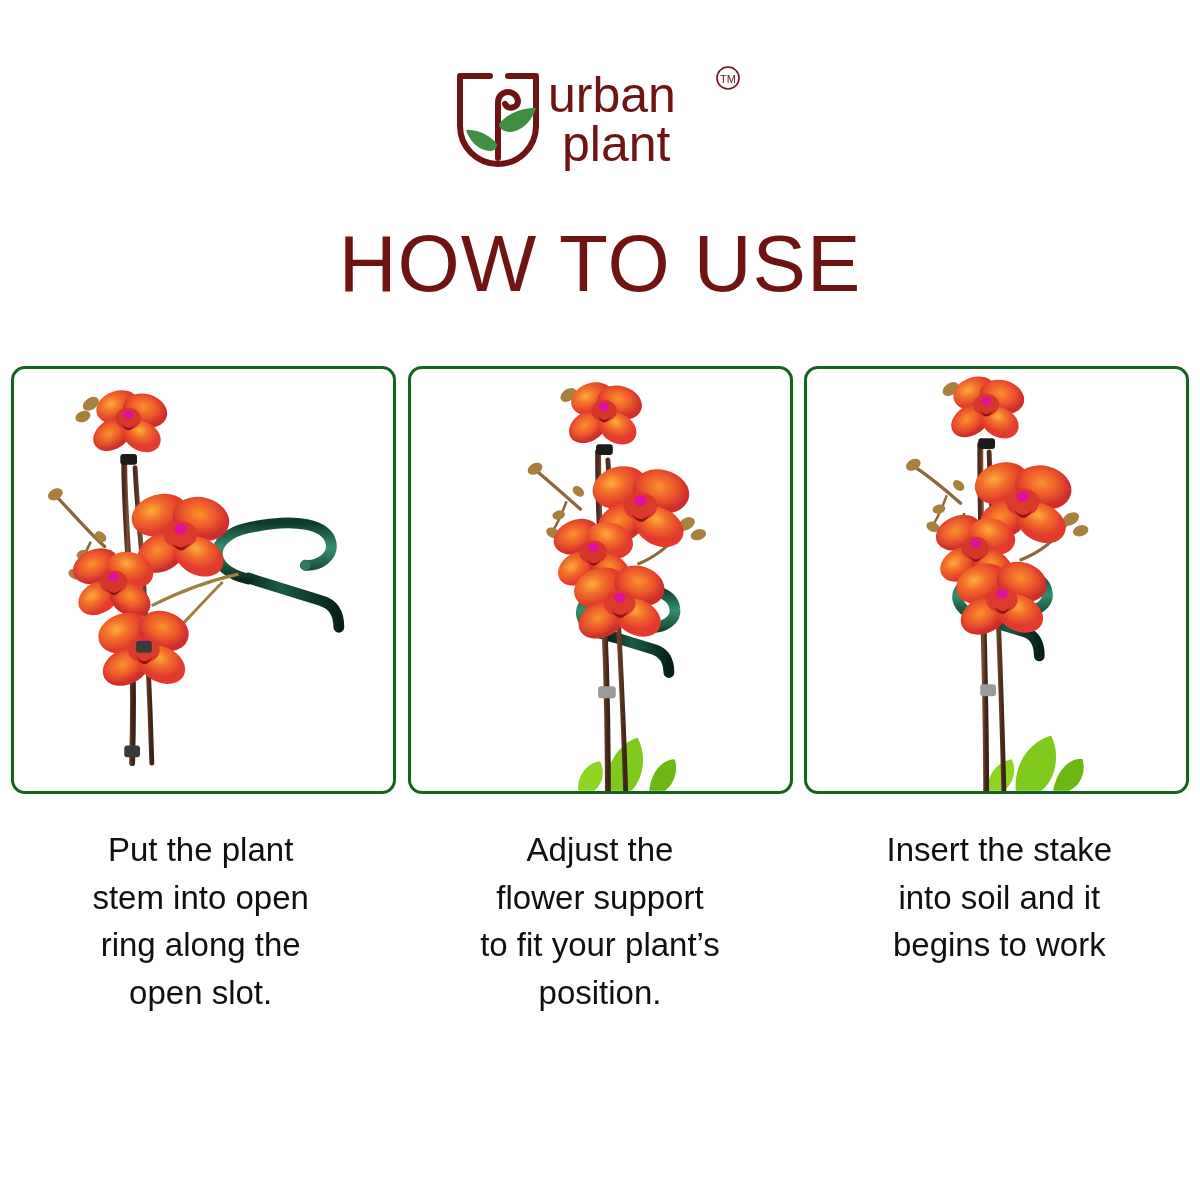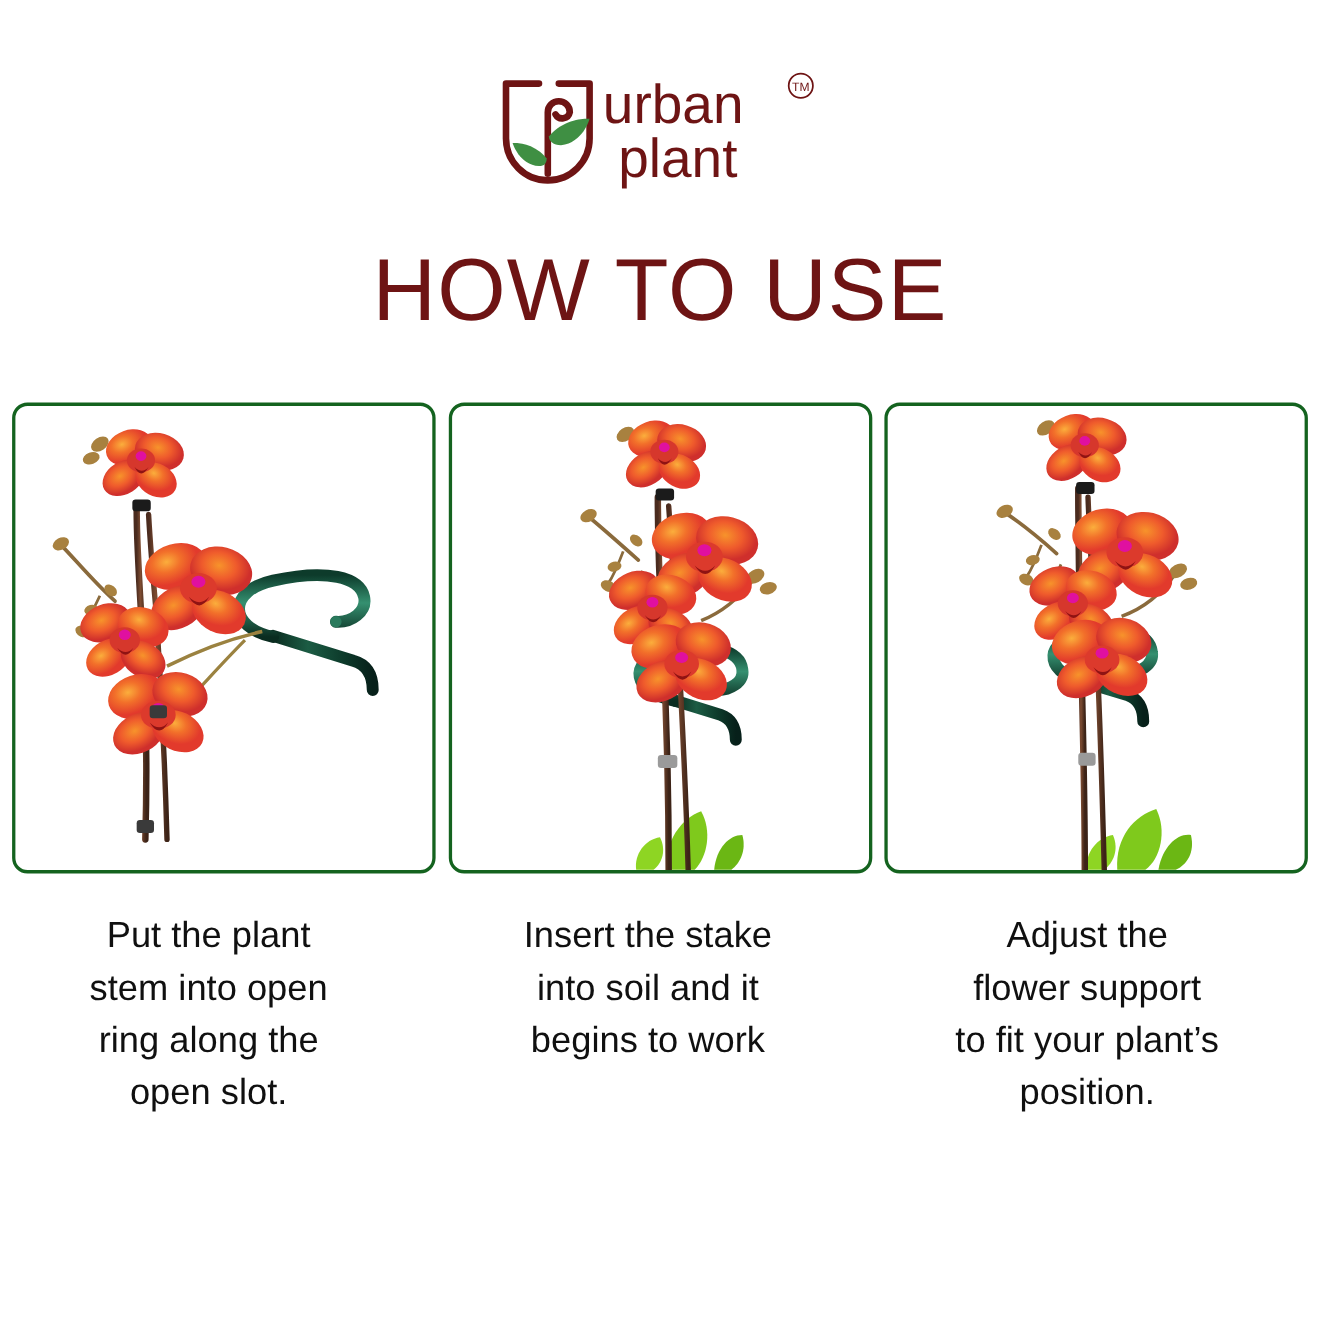--- a/index.html
+++ b/index.html
@@ -38,21 +38,21 @@
     position:relative;
     width:385px; height:428px;
     border:3px solid #14631f;
     border-radius:14px;
     background:#ffffff;
     overflow:hidden;
   }
 
   
   .captions {
-    position:absolute; left:0; top:826px;
+    position:absolute; left:11px; top:826px;
     width:1178px;
     display:flex; justify-content:space-between;gap:20px;
   }
   .caption {
     width:385px;
     text-align:center;
     font-size:33px;
     line-height:1.44;
     color:#101010;
     font-family:"Liberation Sans", sans-serif;
@@ -425,22 +425,22 @@
         </svg>
       </div>
     </div>
   </div>
 
   <div class="captions">
     <div class="caption">Put the plant
 stem into open
 ring along the
 open slot.</div>
-    <div class="caption">Insert the stake
-into soil and it
-begins to work</div>
     <div class="caption">Adjust the
 flower support
 to fit your plant’s
 position.</div>
+    <div class="caption">Insert the stake
+into soil and it
+begins to work</div>
   </div>
 
 </div>
 
 </body></html>

